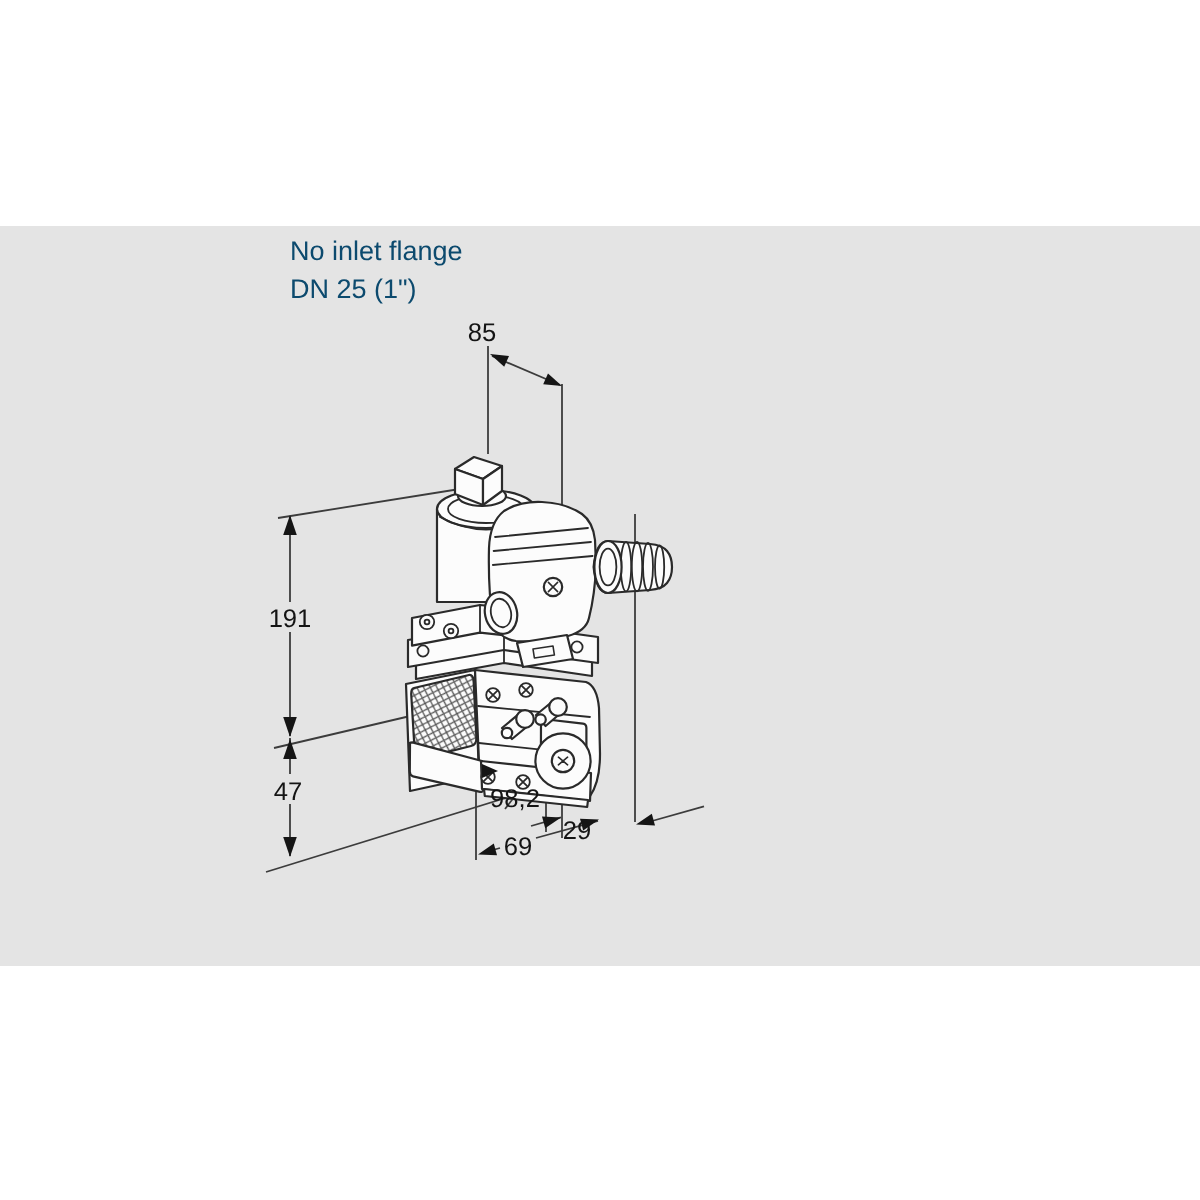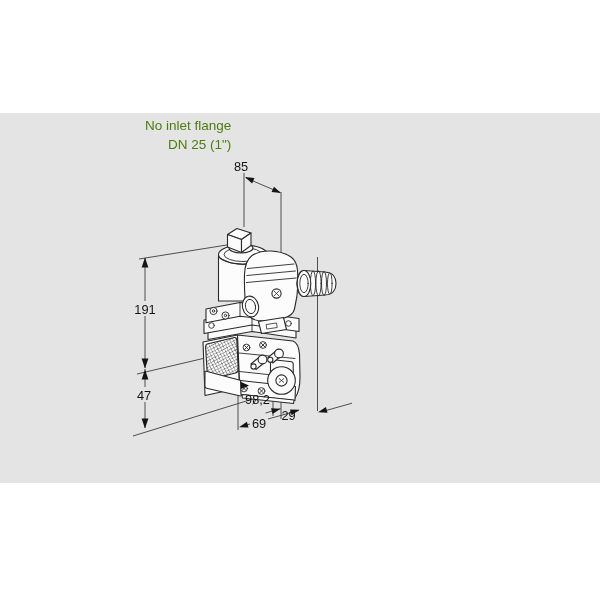--- a/index.html
+++ b/index.html
@@ -1,19 +1,19 @@
 <!DOCTYPE html>
 <html><head>
 <meta charset="utf-8">
 <style>
   html,body{margin:0;padding:0;background:#ffffff;}
   .page{position:relative;width:600px;height:600px;background:#ffffff;overflow:hidden;
         font-family:"Liberation Sans",sans-serif;}
   .panel{position:absolute;left:0;top:113px;width:600px;height:370px;background:#e4e4e4;}
-  .note{position:absolute;left:145px;top:3px;color:#4d7c0f;font-size:13.5px;line-height:19px;text-align:right;}
+  .note{position:absolute;left:145px;top:3px;color:#0c4a6e;font-size:13.5px;line-height:19px;}
   svg.draw{position:absolute;left:0;top:0;}
   svg text{font-family:"Liberation Sans",sans-serif;font-size:12.8px;fill:#141414;}
 </style>
 </head>
 <body>
 
 <div class="page">
   <div class="panel">
 
     <div class="note">

